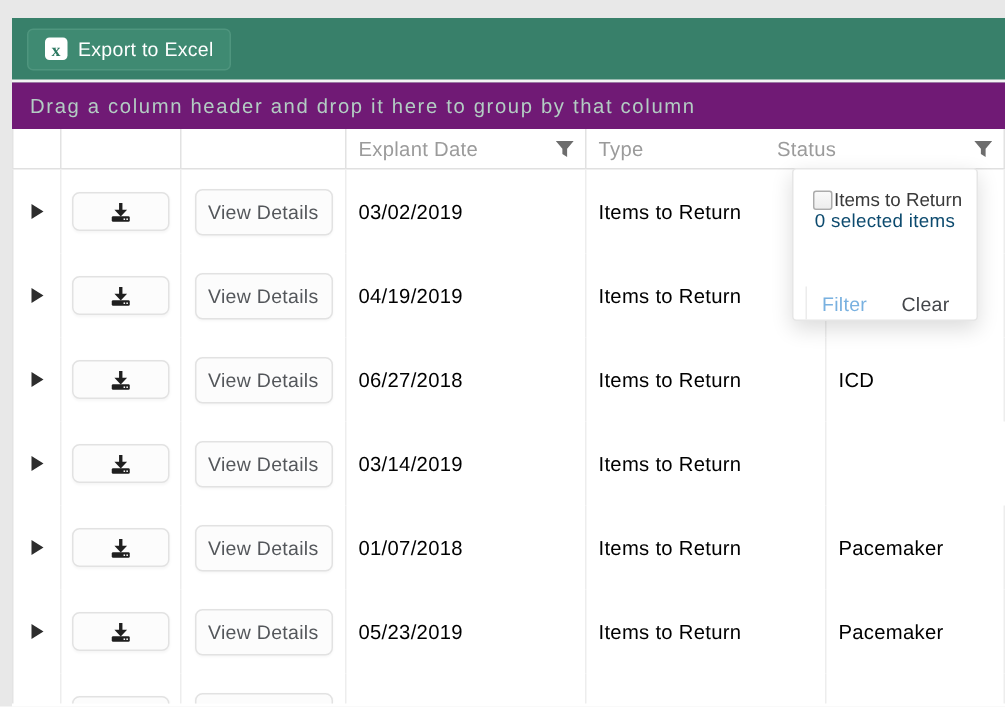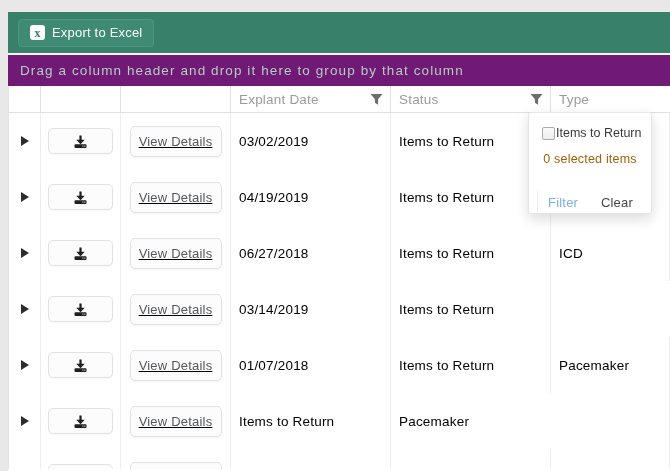--- a/index.html
+++ b/index.html
@@ -23,21 +23,21 @@
 
   
   .group-bar { height:31px; background:#701a75; color:#b3cdc3; font-size:13.5px;
     letter-spacing:1.1px; display:flex; align-items:center; padding-left:12px;
     white-space:nowrap; overflow:hidden; }
 
   
   .header-row { display:flex; height:27px; background:#fff; border-bottom:1px solid #e0e0e0;
     border-left:1px solid #e3e3e3; color:#9b9b9b; font-size:13.5px; }
   .hcell { display:flex; align-items:center; border-right:1px solid #e2e2e2; height:100%; }
-  .c1 { width:32px; } .c2 { width:80px; } .c3 { width:110px;text-decoration:underline; }
+  .c1 { width:32px; } .c2 { width:80px; } .c3 { width:110px; }
   .c4 { width:160px; } .c5 { width:160px; } .c6 { flex:1; border-right:none; }
   .hcell.c4, .hcell.c5 { justify-content:space-between; padding:0 7px 0 8px; }
   .hcell.c6 { padding-left:8px; }
   .funnel-btn { width:14px; height:14px; display:flex; align-items:center; justify-content:center; cursor:pointer; }
 
   
   .grid-body { height:356px; overflow:hidden; border-left:1px solid #e3e3e3; }
   .grow { display:flex; height:56px; }
   .bcell { display:flex; align-items:center; border-right:1px solid #ededed; height:100%; }
   .bcell.c1, .bcell.c2, .bcell.c3 { justify-content:center; }
@@ -52,21 +52,21 @@
     box-shadow:0 1px 2px rgba(0,0,0,.04); color:#54575b; font-size:13px; cursor:pointer; }
 
   
   .filter-popup { position:absolute; left:528px; top:112px; width:124px; height:102px;
     background:#fff; border:1px solid #e6e6e6; border-radius:3px;
     box-shadow:0 5px 14px rgba(0,0,0,.14); z-index:10; }
   .fp-check-row { display:flex; align-items:center; margin:13px 0 0 13px; }
   .fp-checkbox { width:13px; height:13px; flex:0 0 13px; border:1px solid #ababab;
     border-radius:2px; background:linear-gradient(#f9f9f9,#ededed); cursor:pointer; }
   .fp-check-label { font-size:12.5px; color:#3a3a3a; margin-left:1px; white-space:nowrap; letter-spacing:0; }
-  .fp-summary { text-align:center; font-size:12.5px; color:#a16207; margin-top:12px; }
+  .fp-summary { text-align:center; font-size:12.5px; color:#0c4a6e; }
   .fp-buttons { position:absolute; left:8px; right:8px; bottom:0; height:22px;
     display:flex; justify-content:space-between; align-items:center; padding:0 10px;
     border-left:1px solid #ececec; }
   .fp-filter { color:#79b1e0; font-size:13px; cursor:pointer; }
   .fp-clear { color:#43464a; font-size:13px; cursor:pointer; }
   svg { display:block; }
 </style>
 </head>
 <body>
 
@@ -88,31 +88,31 @@
     <div class="hcell c2"></div>
     <div class="hcell c3"></div>
     <div class="hcell c4">
       <span>Explant Date</span>
       <span class="funnel-btn">
         <svg width="13" height="13" viewBox="0 0 14 14">
             <path d="M0.6 1 H13.4 L8.7 6.7 V12.6 L5.3 10.4 V6.7 Z" fill="#6d6d6d"></path>
           </svg>
       </span>
     </div>
+    <div class="hcell c6">
+      <span>Type</span>
+    </div>
     <div class="hcell c5">
       <span>Status</span>
       <span class="funnel-btn">
         <svg width="13" height="13" viewBox="0 0 14 14">
             <path d="M0.6 1 H13.4 L8.7 6.7 V12.6 L5.3 10.4 V6.7 Z" fill="#6d6d6d"></path>
           </svg>
       </span>
     </div>
-    <div class="hcell c6">
-      <span>Type</span>
-    </div>
   </div>
 
   <div class="grid-body">
 
     <div class="grow">
       <div class="bcell c1">
           <span class="expander"></span>
         </div>
       <div class="bcell c2">
         <div class="icon-btn">
@@ -241,20 +241,21 @@
               <rect x="10" y="12.4" width="1.1" height="1.1" fill="#fcfcfc"></rect>
               <rect x="12" y="12.4" width="1.1" height="1.1" fill="#fcfcfc"></rect>
             </svg>
         </div>
       </div>
       <div class="bcell c3">
           <div class="view-btn">
             <span>View Details</span>
           </div>
         </div>
+      <div class="bcell c4">05/23/2019</div>
       <div class="bcell c5">Items to Return</div>
       <div class="bcell c6">Pacemaker</div>
     </div>
 
     <div class="grow">
       <div class="bcell c1"></div>
       <div class="bcell c2">
         <div class="icon-btn">
           
         </div>

